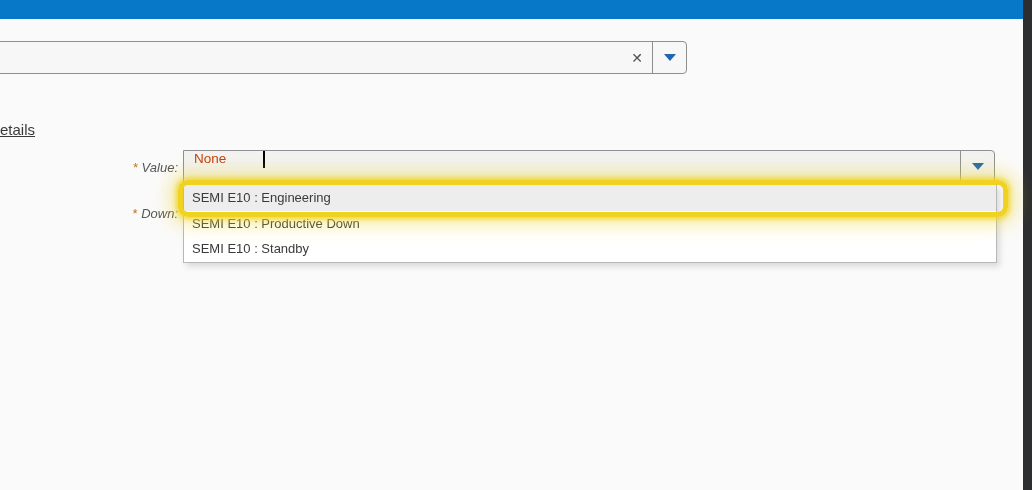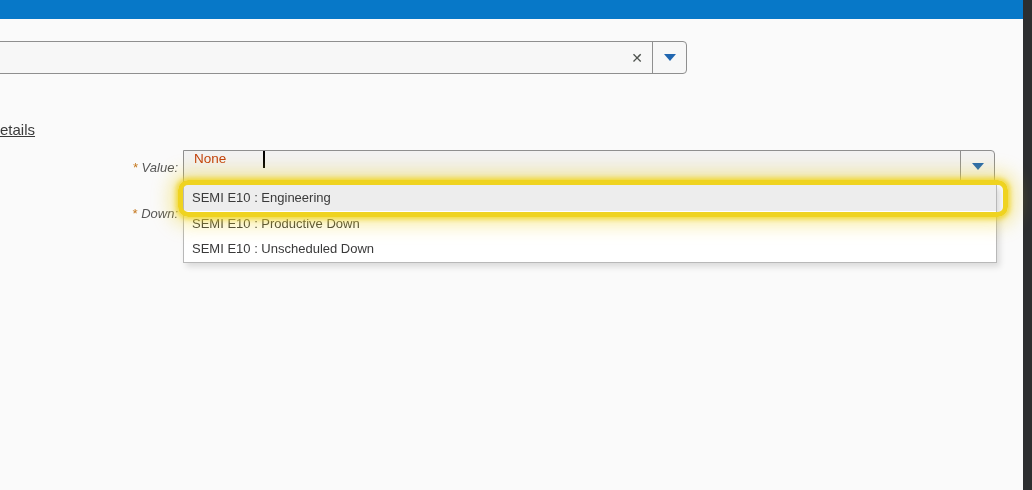--- a/index.html
+++ b/index.html
@@ -161,16 +161,16 @@
   </div>
 </div>
 
 <div class="form-label label-color">
   <span class="req">*</span><span>Down:</span>
 </div>
 
 <div class="option-list" role="listbox">
   <div class="option highlighted" role="option">SEMI E10 : Engineering</div>
   <div class="option" role="option">SEMI E10 : Productive Down</div>
-  <div class="option" role="option">SEMI E10 : Unscheduled Down</div>
+  <div class="option" role="option">SEMI E10 : Standby</div>
 </div>
 
 <div class="highlight-ring"></div>
 
 </body></html>

